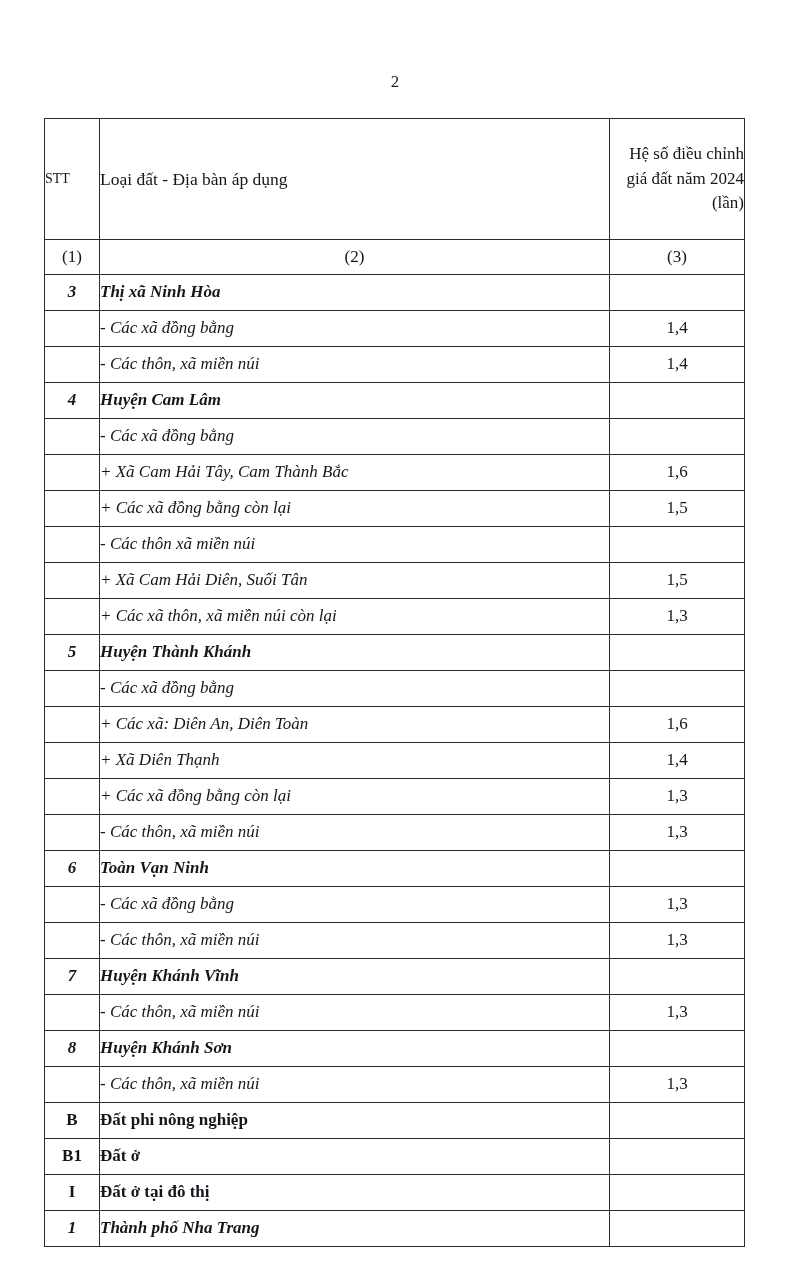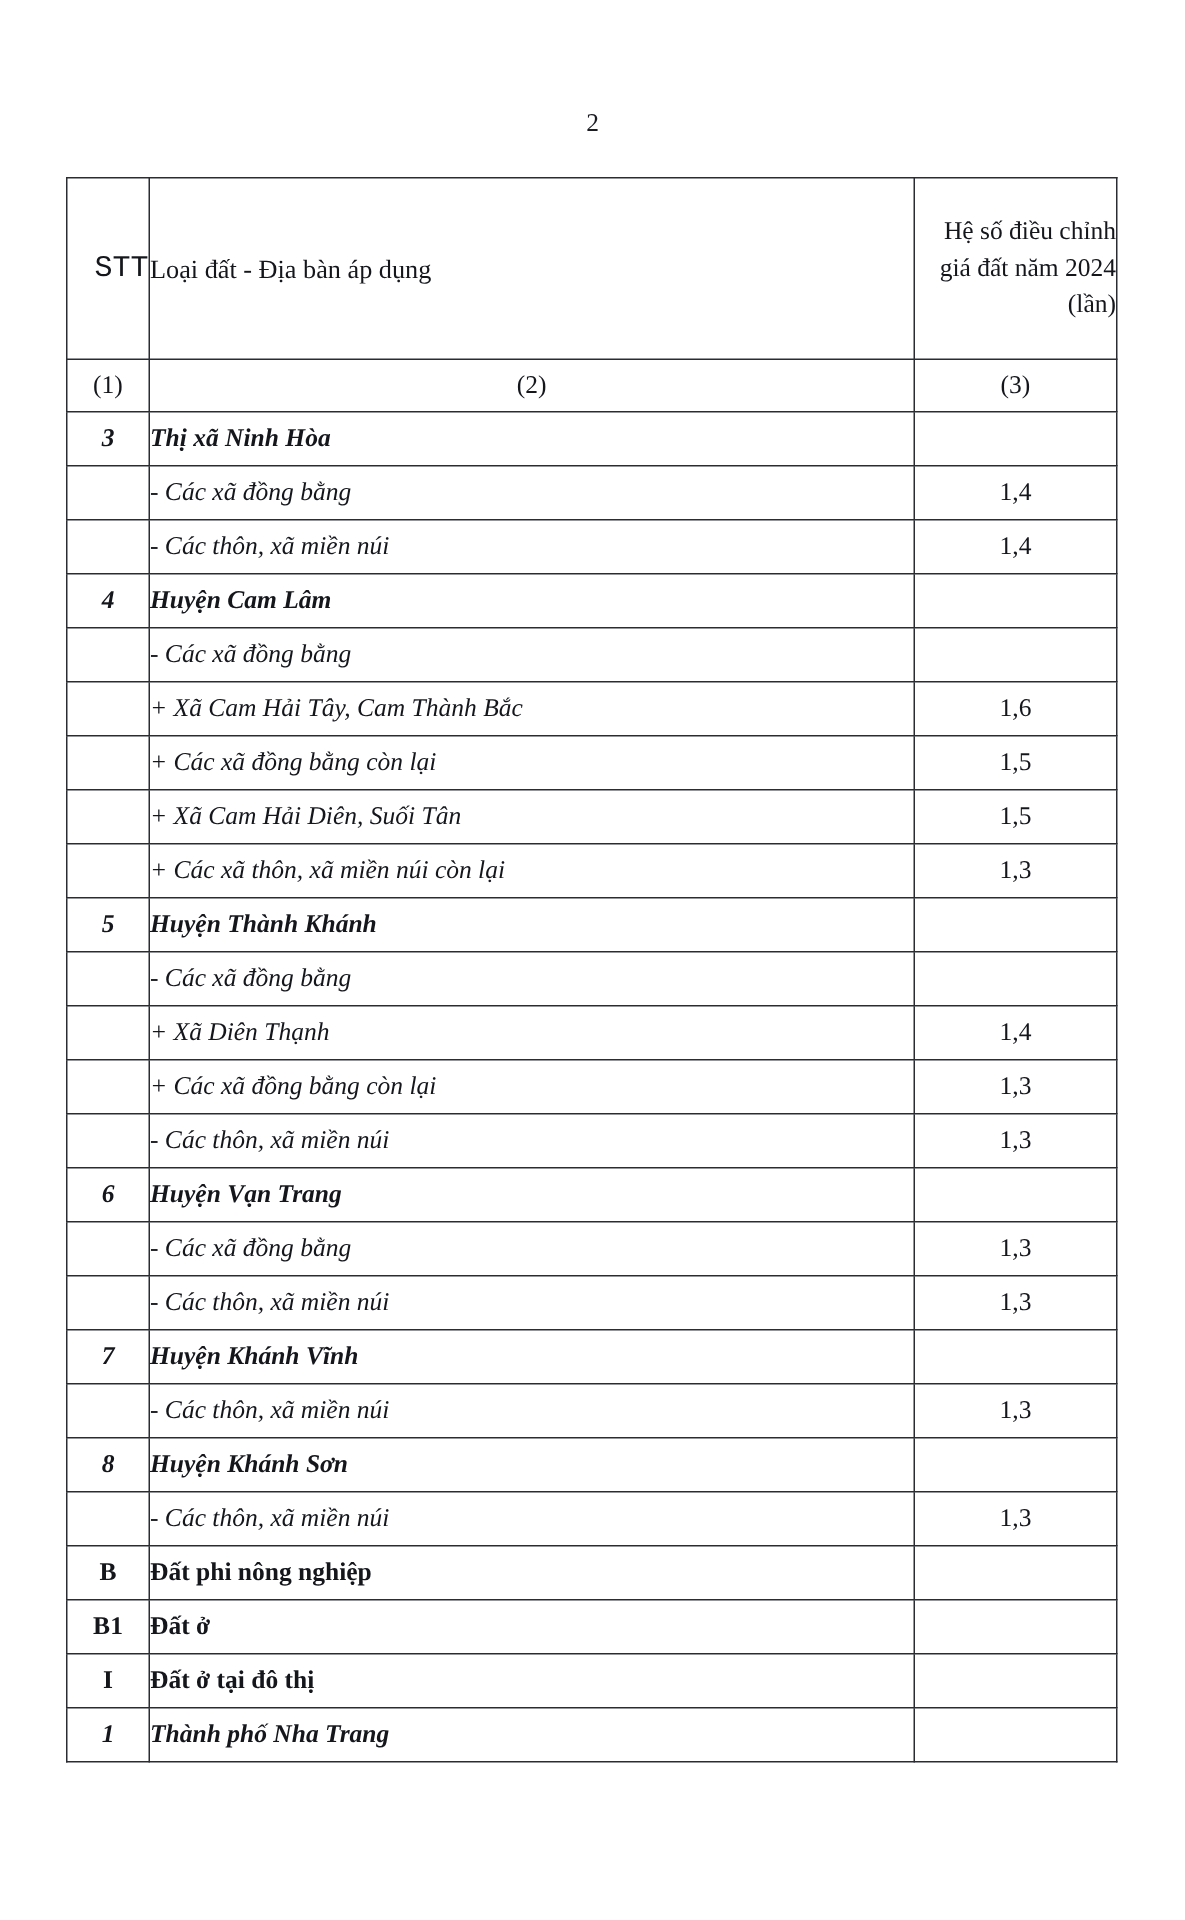--- a/index.html
+++ b/index.html
@@ -67,25 +67,24 @@
     padding: 6px 2px;
     line-height: 1.3;
   }
   .head-cell {
     text-align: left;
     font-size: 17.5px;
     padding: 10px 8px;
     line-height: 1.4;
   }
   .head-stt {
-    text-align: right;
-    font-size: 20px;
+    text-align: left;
+    font-size: 14px;
     vertical-align: top;
     padding-top: 12px;
-    font-family: Liberation Mono, monospace;
   }
   .head-val {
     text-align: right;
     font-size: 17px;
     line-height: 1.45;
     vertical-align: top;
     padding: 10px 6px;
   }
   .num-row .cell-stt,
   .num-row .cell-name,
@@ -155,56 +154,66 @@
             <td class="cell-name indent1">+ Xã Cam Hải Tây, Cam Thành Bắc</td>
             <td class="cell-val">1,6</td>
           </tr>
           <tr class="num-row tall">
             <td class="cell-stt italic"></td>
             <td class="cell-name indent1">+ Các xã đồng bằng còn lại</td>
             <td class="cell-val">1,5</td>
           </tr>
           <tr class="num-row tall">
             <td class="cell-stt italic"></td>
+            <td class="cell-name indent1">- Các thôn xã miền núi</td>
+            <td class="cell-val"></td>
+          </tr>
+          <tr class="num-row tall">
+            <td class="cell-stt italic"></td>
             <td class="cell-name indent1">+ Xã Cam Hải Diên, Suối Tân</td>
             <td class="cell-val">1,5</td>
           </tr>
           <tr class="num-row tall">
             <td class="cell-stt italic"></td>
             <td class="cell-name indent1">+ Các xã thôn, xã miền núi còn lại</td>
             <td class="cell-val">1,3</td>
           </tr>
           <tr class="num-row tall">
             <td class="cell-stt bi">5</td>
             <td class="cell-name bi">Huyện Thành Khánh</td>
             <td class="cell-val"></td>
           </tr>
           <tr class="num-row tall">
             <td class="cell-stt italic"></td>
             <td class="cell-name indent1">- Các xã đồng bằng</td>
             <td class="cell-val"></td>
           </tr>
           <tr class="num-row tall">
             <td class="cell-stt italic"></td>
+            <td class="cell-name indent1">+ Các xã: Diên An, Diên Toàn</td>
+            <td class="cell-val">1,6</td>
+          </tr>
+          <tr class="num-row tall">
+            <td class="cell-stt italic"></td>
             <td class="cell-name indent1">+ Xã Diên Thạnh</td>
             <td class="cell-val">1,4</td>
           </tr>
           <tr class="num-row tall">
             <td class="cell-stt italic"></td>
             <td class="cell-name indent1">+ Các xã đồng bằng còn lại</td>
             <td class="cell-val">1,3</td>
           </tr>
           <tr class="num-row tall">
             <td class="cell-stt italic"></td>
             <td class="cell-name indent1">- Các thôn, xã miền núi</td>
             <td class="cell-val">1,3</td>
           </tr>
           <tr class="num-row tall">
             <td class="cell-stt bi">6</td>
-            <td class="cell-name bi">Huyện Vạn Trang</td>
+            <td class="cell-name bi">Toàn Vạn Ninh</td>
             <td class="cell-val"></td>
           </tr>
           <tr class="num-row tall">
             <td class="cell-stt italic"></td>
             <td class="cell-name indent1">- Các xã đồng bằng</td>
             <td class="cell-val">1,3</td>
           </tr>
           <tr class="num-row tall">
             <td class="cell-stt italic"></td>
             <td class="cell-name indent1">- Các thôn, xã miền núi</td>

